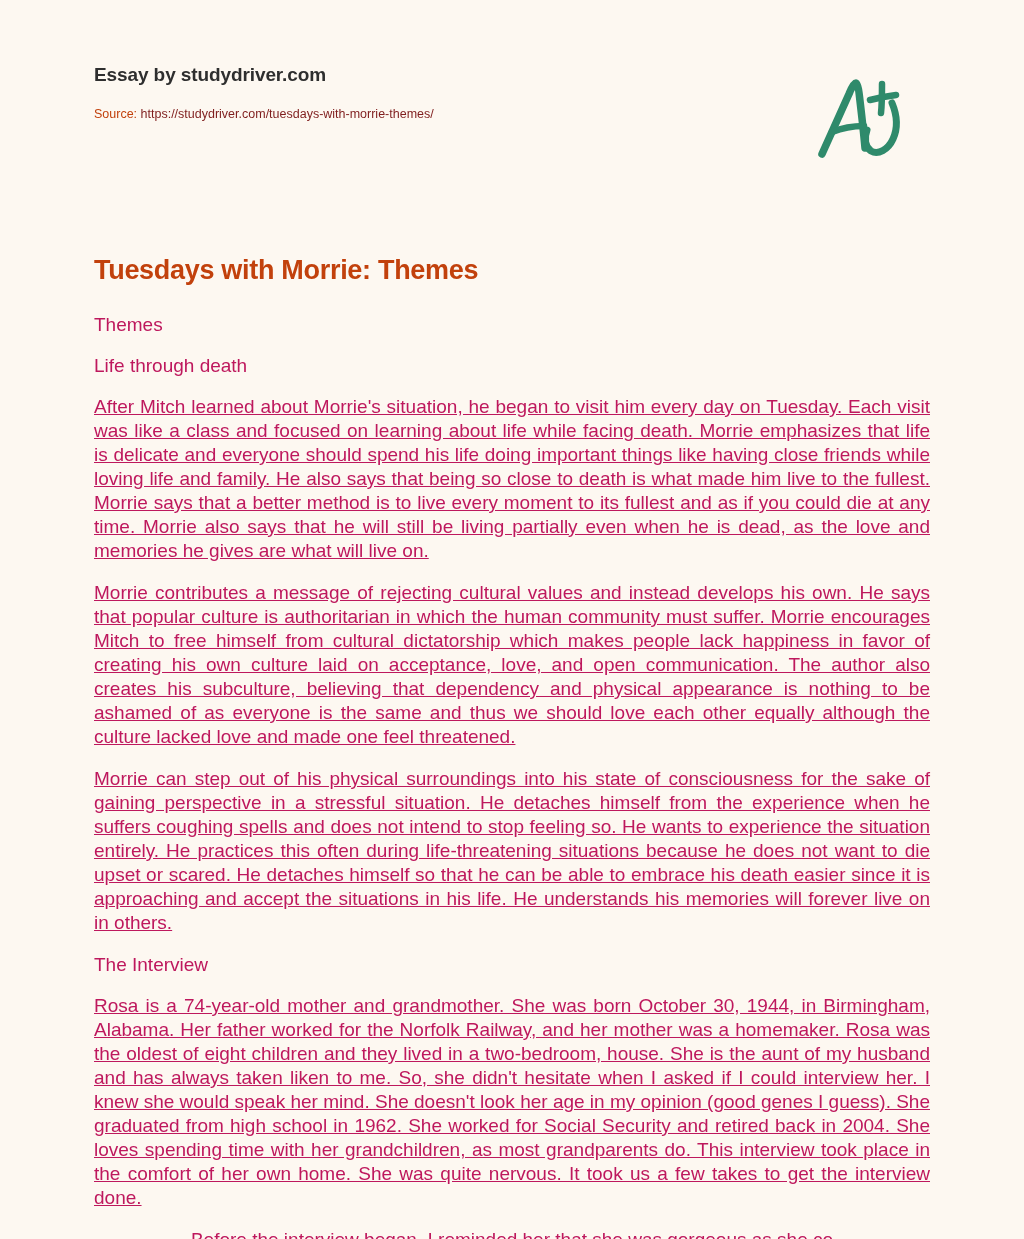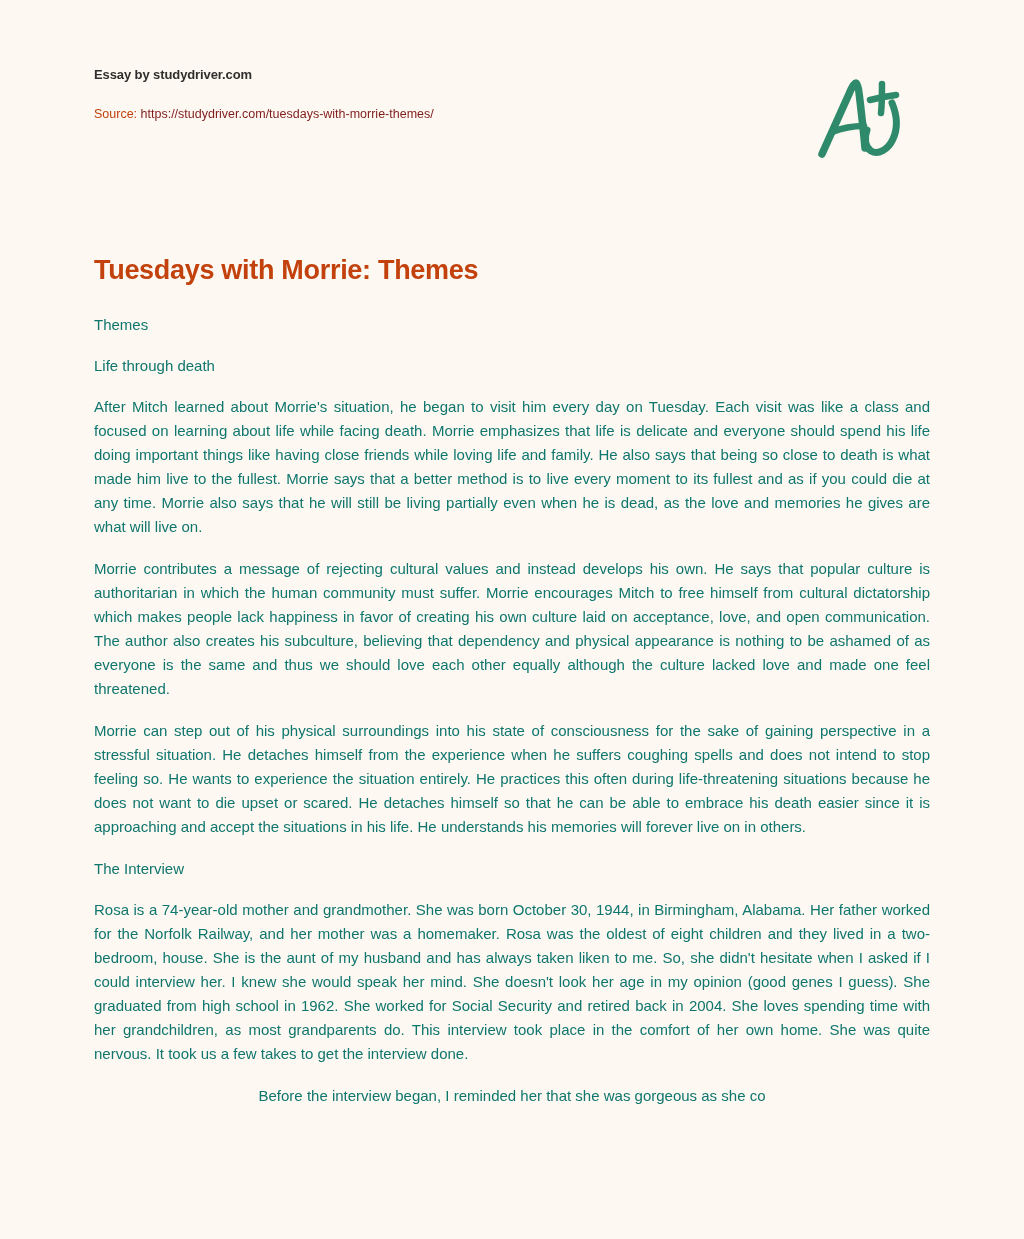--- a/index.html
+++ b/index.html
@@ -24,21 +24,21 @@
 
   
   .doc-header {
     position: absolute;
     left: 94px;
     top: 62px;
     width: 836px;
   }
 
   .brand-line {
-    font-size: 13px;
+    font-size: 19px;
     font-weight: bold;
     color: #2e2e2e;
     letter-spacing: -0.1px;
     line-height: 26px;
   }
 
   .source-line {
     margin-top: 17px;
     font-size: 12.5px;
     line-height: 18px;
@@ -84,33 +84,34 @@
 
   
   .doc-body {
     position: absolute;
     left: 94px;
     top: 313px;
     width: 836px;
   }
 
   .block {
-    font-size: 15px;
+    font-size: 19px;
     line-height: 24px;
-    color: #0f766e;
+    color: #be185d;
     margin: 0 0 12px 0;
   }
 
   .block.heading-line {
     margin-bottom: 17px;
   }
 
   .block.para {
     text-align: justify;
     margin-bottom: 18px;
+    text-decoration: underline;
   }
 
   .block.para-last {
     text-align: center;
   }
 </style>
 </head>
 <body>
 
 <div class="page">

